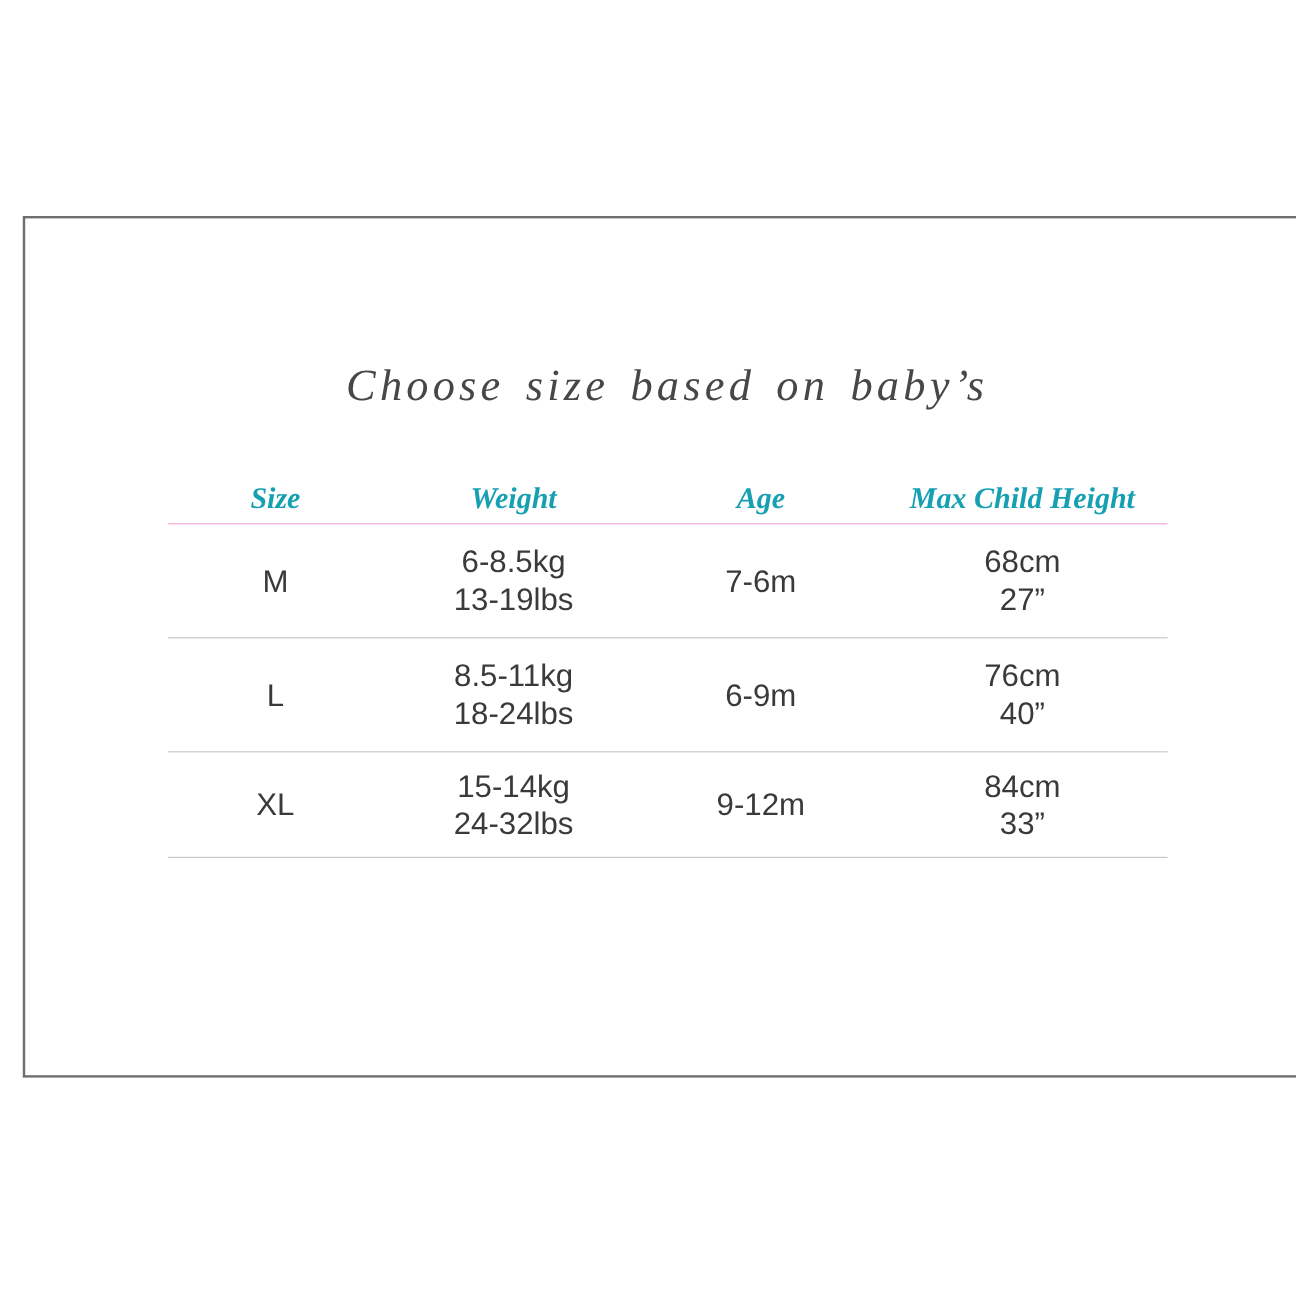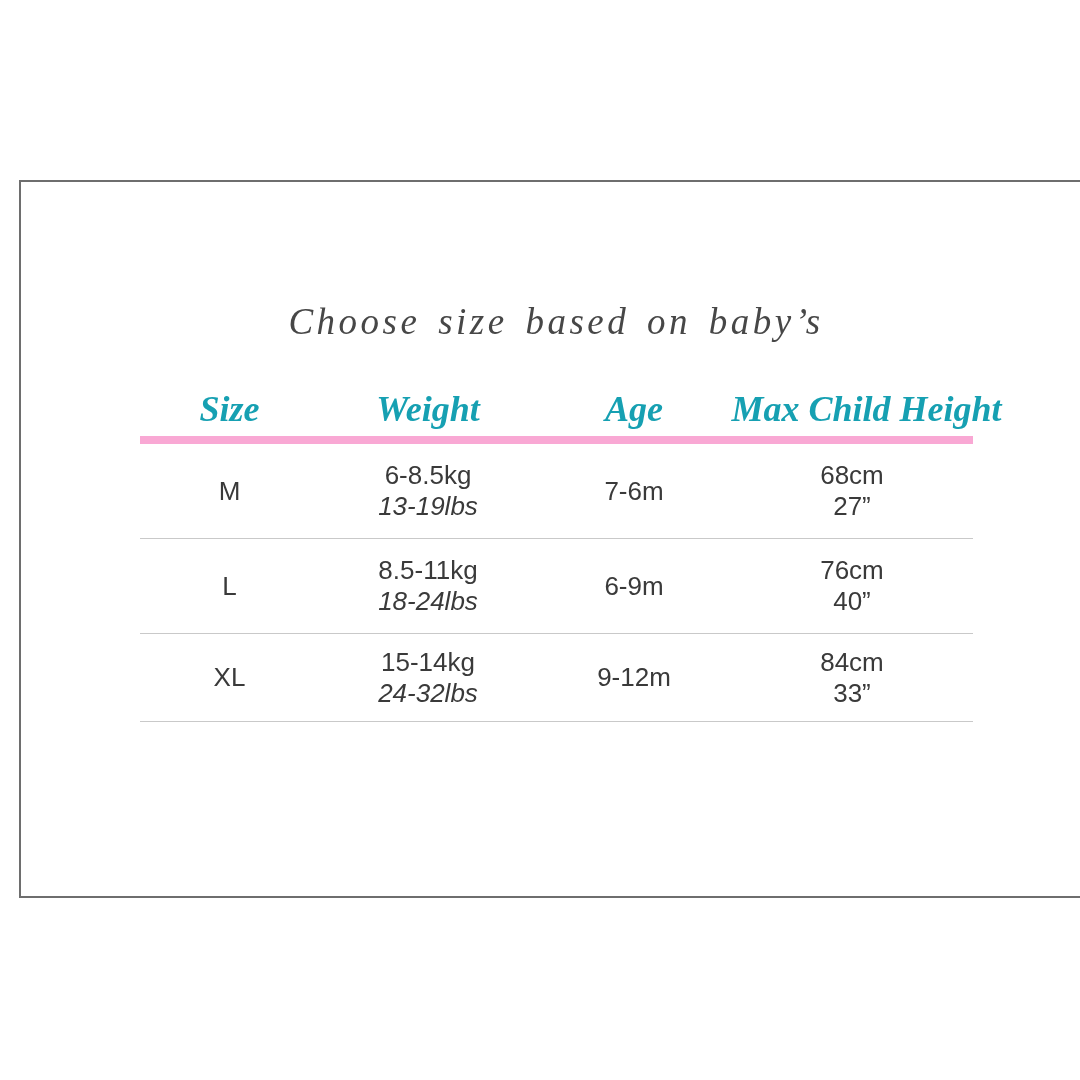--- a/index.html
+++ b/index.html
@@ -36,41 +36,41 @@
   table.size-table {
     width: 833px;
     margin: 46px auto 0 auto;
     border-collapse: collapse;
     table-layout: fixed;
   }
   .size-table th {
     font-family: "Liberation Serif", serif;
     font-style: italic;
     font-weight: 700;
-    font-size: 36px;
+    font-size: 25px;
     color: #16a0b2;
     text-align: center;
     vertical-align: bottom;
     height: 42px;
     padding: 0 0 6px 0;
-    border-bottom: 8px solid #f9a8d4;
+    border-bottom: 1px solid #f9a8d4;
     white-space: nowrap;
   }
   .size-table td {
     text-align: center;
     vertical-align: middle;
     font-size: 26px;
     line-height: 31px;
     color: #3a3a3a;
     padding: 0;
     border-bottom: 1px solid #c9c9c9;
     height: 94px;
   }
   .size-table tr.last td { height: 87px; }
-  .sub-italic { font-style: italic; }
+  .sub-italic { }
   .cell-line { display: block; }
 </style>
 </head>
 <body>
 
 <div class="frame">
 
   <div class="title">
     <span class="cell-line">Choose size based on baby’s</span>
   </div>

